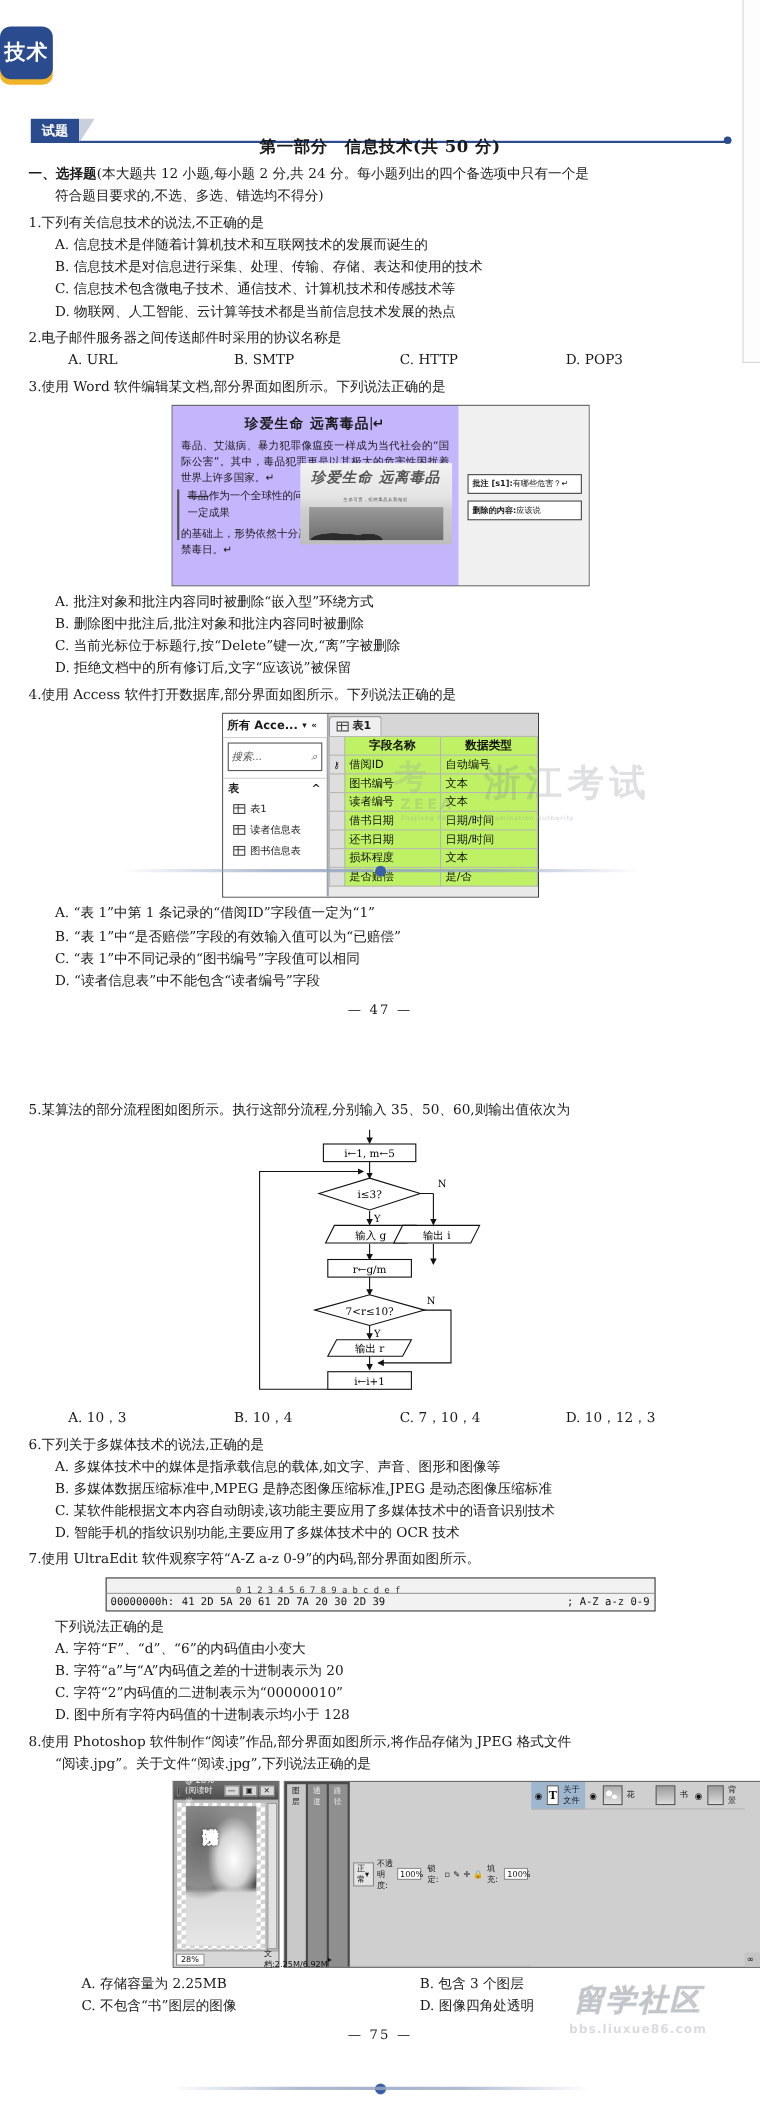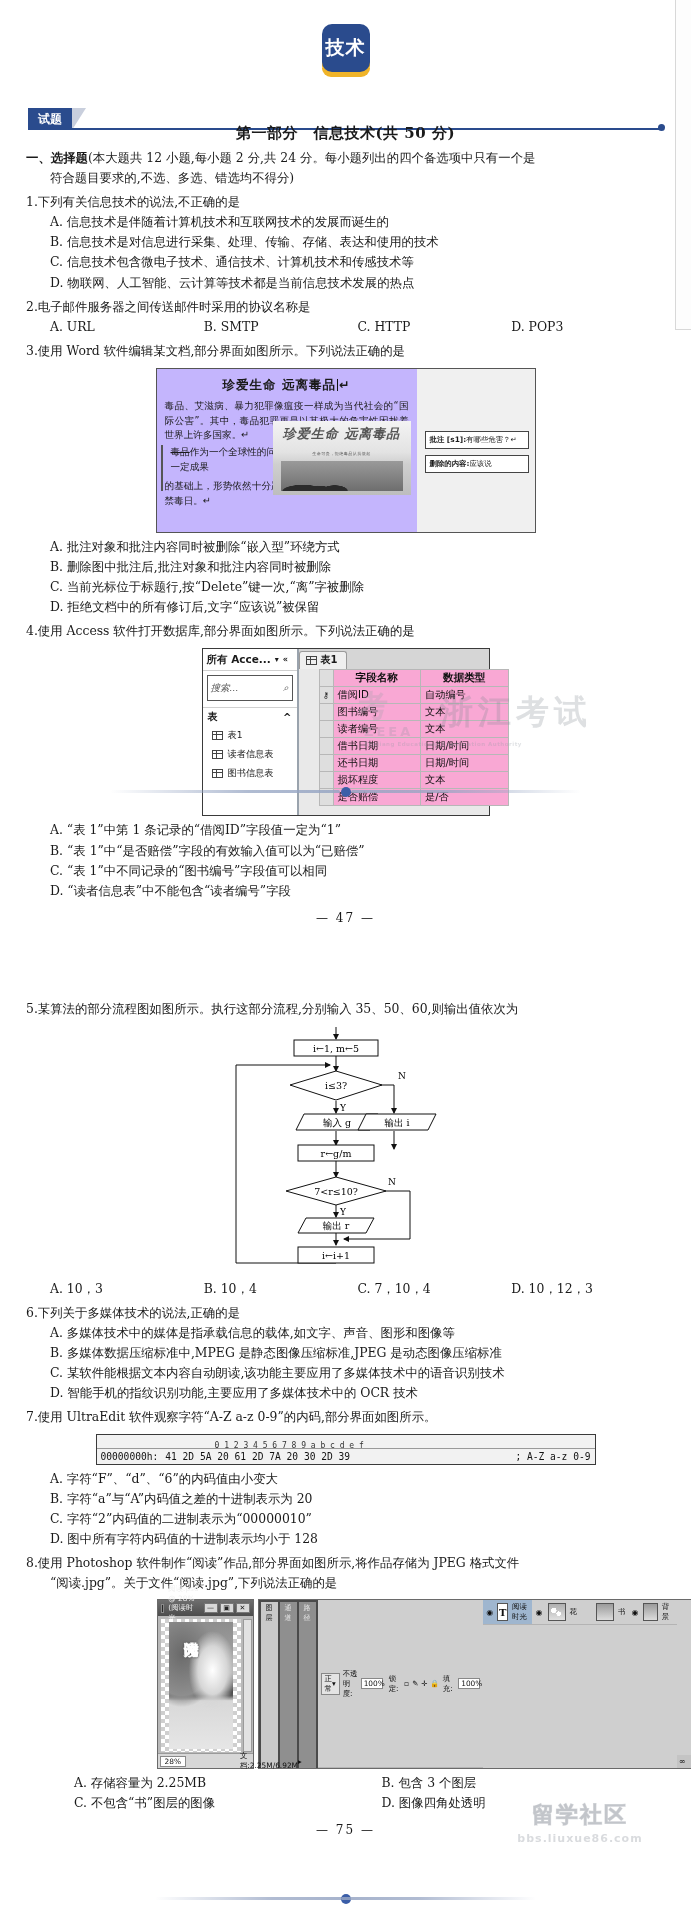--- a/index.html
+++ b/index.html
@@ -15,21 +15,21 @@
   .page { position:relative; width:691px; height:1920px; }
 
   
   .edge-strip {
     position:absolute; right:0; top:0; width:16px; height:330px;
     border-left:1px solid #d8d8d8; border-bottom:1px solid #d8d8d8;
     background:#fdfdfd;
   }
 
   
-  .subject-badge-wrap { position:absolute; left:0; right:0; top:24px; text-align:center; }
+  .subject-badge-wrap { position:absolute; left:0; right:0; top:24px; }
   .subject-badge {
     display:inline-block; position:relative;
     width:48px; height:48px; border-radius:10px;
     background:#2a4b8d;
     box-shadow:0 4px 0 0 #f0b429;
   }
   .subject-badge .badge-text {
     position:absolute; inset:0;
     display:flex; align-items:center; justify-content:center;
     color:#fff; font-size:19px; font-weight:700;
@@ -67,21 +67,21 @@
     text-align:center; font-size:15px; font-weight:700;
     margin-top:124px; letter-spacing:0.5px;
   }
   .blk { font-size:12.4px; line-height:1.62; }
   .stem-intro { margin:5px 26px 0 26px; text-indent:0; font-weight:700; }
   .stem-intro .norm { font-weight:400; }
   .stem-intro-l2 { margin:0 26px 0 50px; }
   .q { margin:4px 26px 0 26px; }
   .q-num { display:block; }
   .opt { display:block; margin-left:24px; }
-  .opts-row { display:flex; margin-left:24px; }
+  .opts-row { display:flex; margin-left:36px; }
   .opts-row .opt { margin-left:0; }
   .opts-row .oc { width:25%; }
   .opts-2 { display:flex; margin-left:24px; }
   .opts-2 .oc { width:50%; }
 
   
   .fig { position:relative; margin:7px auto 4px auto; background:#fff; }
 
   
   .word-fig { width:380px; height:165px; border:1px solid #555; display:flex; }
@@ -153,22 +153,22 @@
   .acc-gicon { width:11px; height:9px; border:1px solid #444; position:relative; }
   .acc-gicon::before { content:""; position:absolute; left:0; right:0; top:2px;
     height:1px; background:#444; }
   .acc-gicon::after { content:""; position:absolute; top:0; bottom:0; left:3px;
     width:1px; background:#444; }
   .acc-right { flex:1; background:#e9e9e9; }
   .acc-tabbar { height:20px; background:#d6d6d6; display:flex; align-items:flex-end; }
   .acc-tab { background:#efefef; border:1px solid #9a9a9a; border-bottom:0;
     padding:1px 9px 2px 6px; font-size:10px; font-weight:700;
     display:flex; align-items:center; gap:4px; border-radius:3px 3px 0 0; }
-  .acc-table { width:100%; border-collapse:collapse; background:#f9a8d4;
-    table-layout:fixed;margin-left:20px; }
+  .acc-table { width:100%; border-collapse:collapse; background:#bef264;
+    table-layout:fixed; }
   .acc-table th, .acc-table td {
     border:1px solid #b7b7b7; font-size:10.2px; padding:1px 4px; height:17px;
     text-align:left; font-weight:400; color:#111;
   }
   .acc-table th { font-weight:700; text-align:center; font-size:10.6px; }
   .acc-table .keycol { width:14px; background:#dedede; border-right:1px solid #b7b7b7; padding:0;
     text-align:center; font-size:8px; }
 
   
   .flow-fig { width:300px; height:250px; position:relative; margin:6px auto 2px auto; }
@@ -253,22 +253,22 @@
     font-family:"DejaVu Sans", sans-serif; font-weight:700; pointer-events:none; }
   .wm-zj { left:364px; top:690px; width:320px; }
   .wm-zj .big { font-size:33px; letter-spacing:5px; color:rgba(125,130,140,0.25); }
   .wm-zj .logo { position:absolute; left:-6px; top:-4px; font-size:30px;
     color:rgba(150,155,165,0.25); }
   .wm-zj .zeea { position:absolute; left:0; top:34px; font-size:13px;
     letter-spacing:3px; color:rgba(140,145,155,0.25); }
   .wm-zj .zsm { position:absolute; left:0; top:50px; font-size:5.5px;
     line-height:1.5; color:rgba(150,155,165,0.3); letter-spacing:.5px; }
   .wm-lx { left:470px; top:1800px; width:220px; text-align:center; }
-  .wm-lx .big { font-size:22px; letter-spacing:2px;
-    color:rgba(130,135,145,0.26); -webkit-text-stroke:1px rgba(130,135,145,0.3); }
+  .wm-lx .big { font-size:27px; letter-spacing:2px;
+    color:rgba(130,135,145,0.26);font-style:italic; -webkit-text-stroke:1px rgba(130,135,145,0.3); }
   .wm-lx .url { font-size:11px; letter-spacing:1px; margin-top:2px;
     color:rgba(130,135,145,0.3); }
 
   
   .pagenum { text-align:center; font-size:12px; margin:10px 0 0 0; letter-spacing:2px; }
   .page-rule { position:absolute; left:0; right:0; height:10px; }
   .page-rule .ln {
     position:absolute; top:4px; height:3px; border-radius:2px;
     background:linear-gradient(90deg, rgba(180,190,210,0) 0%, rgba(150,165,195,.75) 60%, rgba(150,165,195,.85) 100%);
   }
@@ -545,20 +545,21 @@
         <span style="left:118px">0  1  2  3  4  5  6  7  8  9  a  b  c  d  e  f</span>
       </div>
       <div class="hex-row">
         <span class="addr">00000000h:</span>
         <span class="bytes" style="padding-left:7px">41 2D 5A 20 61 2D 7A 20 30 2D 39</span>
         <span class="ascii">; A-Z a-z 0-9</span>
       </div>
     </div>
 
     <div class="blk q">
+      <span class="opt">下列说法正确的是</span>
       <span class="opt">A. 字符“F”、“d”、“6”的内码值由小变大</span>
       <span class="opt">B. 字符“a”与“A”内码值之差的十进制表示为 20</span>
       <span class="opt">C. 字符“2”内码值的二进制表示为“00000010”</span>
       <span class="opt">D. 图中所有字符内码值的十进制表示均小于 128</span>
     </div>
 
     <div class="blk q">
       <span class="q-num"><span>8.</span><span>使用 Photoshop 软件制作“阅读”作品,部分界面如图所示,将作品存储为 JPEG 格式文件</span></span>
       <span class="opt">“阅读.jpg”。关于文件“阅读.jpg”,下列说法正确的是</span>
     </div>
@@ -606,21 +607,21 @@
           <span>▫</span>
           <span>✎</span>
           <span>✛</span>
           <span>🔒</span>
           <span style="margin-left:auto">填充:</span>
           <span class="ps-num">100%</span>
         </div>
         <div class="ps-layer sel">
           <span class="ps-eye">◉</span>
           <span class="ps-thumb">T</span>
-          <span>阅读时光</span>
+          <span>关于文件</span>
         </div>
         <div class="ps-layer">
           <span class="ps-eye">◉</span>
           <span class="ps-thumb flower"></span>
           <span>花</span>
         </div>
         <div class="ps-layer">
           <span class="ps-eye"></span>
           <span class="ps-thumb img"></span>
           <span>书</span>

